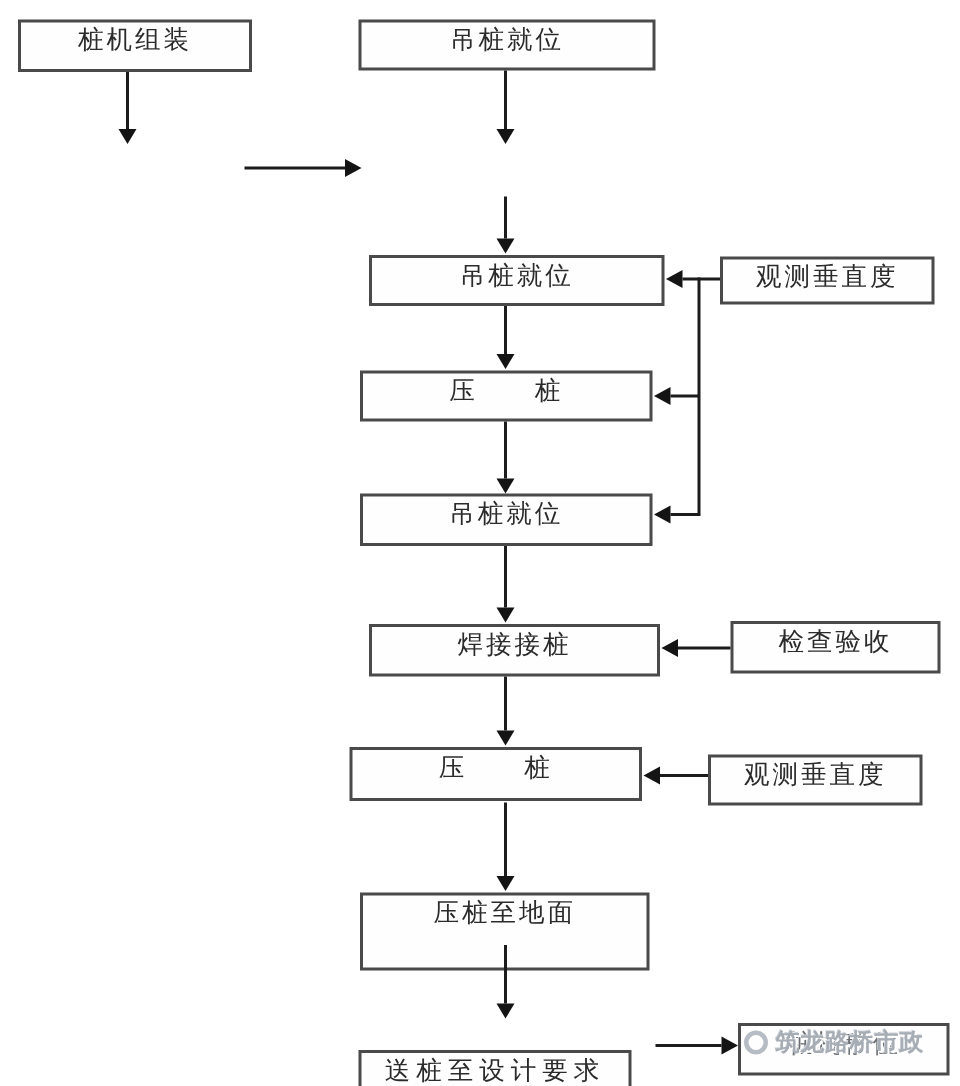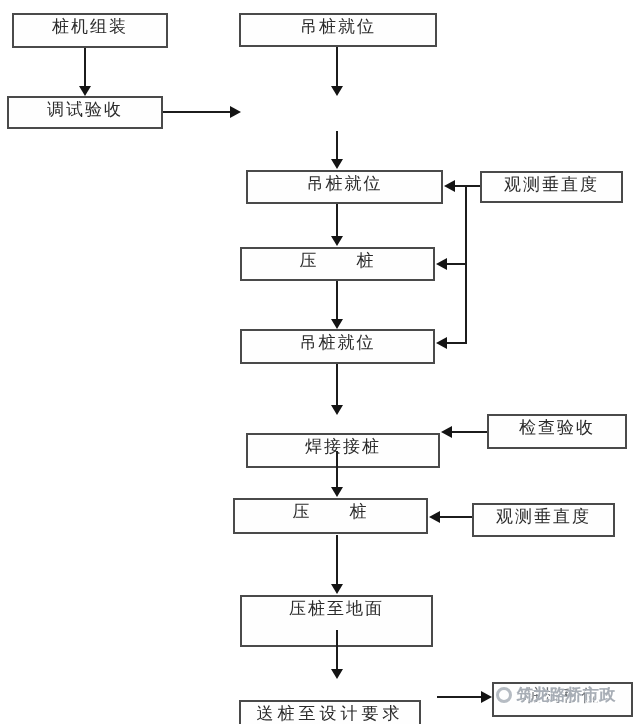--- a/index.html
+++ b/index.html
@@ -41,42 +41,39 @@
 <div class="canvas">
 
   <div class="node" style="left:12px;top:13px;width:156px;height:35px">
     <span>桩机组装</span>
   </div>
 
   <div class="node" style="left:239px;top:13px;width:198px;height:34px">
     <span>吊桩就位</span>
   </div>
 
-  <div class="node" style="left:7px;top:96px;width:156px;height:33px">
-    <span>调试验收</span>
-  </div>
 
 
   <div class="node" style="left:246px;top:170px;width:197px;height:34px">
     <span>吊桩就位</span>
   </div>
 
   <div class="node" style="left:480px;top:171px;width:143px;height:32px">
     <span>观测垂直度</span>
   </div>
 
   <div class="node" style="left:240px;top:247px;width:195px;height:34px">
     <span>压　　桩</span>
   </div>
 
   <div class="node" style="left:240px;top:329px;width:195px;height:35px">
     <span>吊桩就位</span>
   </div>
 
-  <div class="node" style="left:246px;top:433px;width:194px;height:35px">
+  <div class="node" style="left:246px;top:416px;width:194px;height:35px">
     <span>焊接接桩</span>
   </div>
 
   <div class="node" style="left:487px;top:414px;width:140px;height:35px">
     <span>检查验收</span>
   </div>
 
   <div class="node" style="left:233px;top:498px;width:195px;height:36px">
     <span>压　　桩</span>
   </div>

